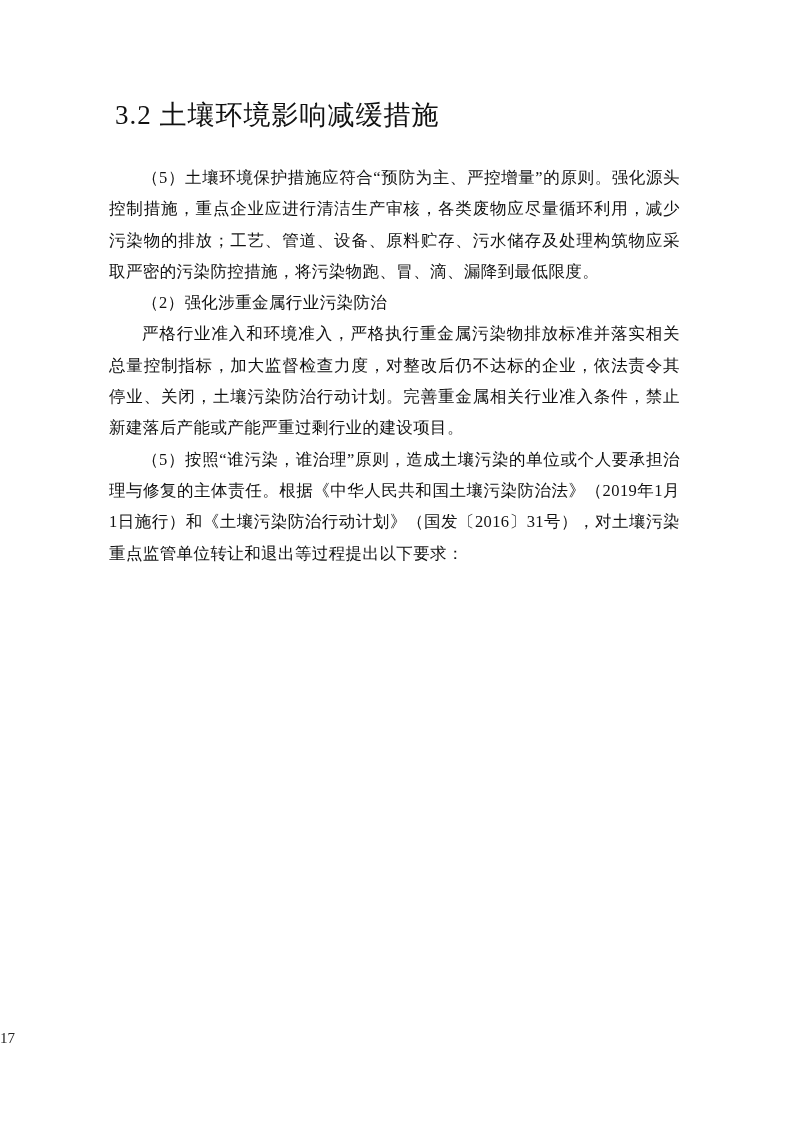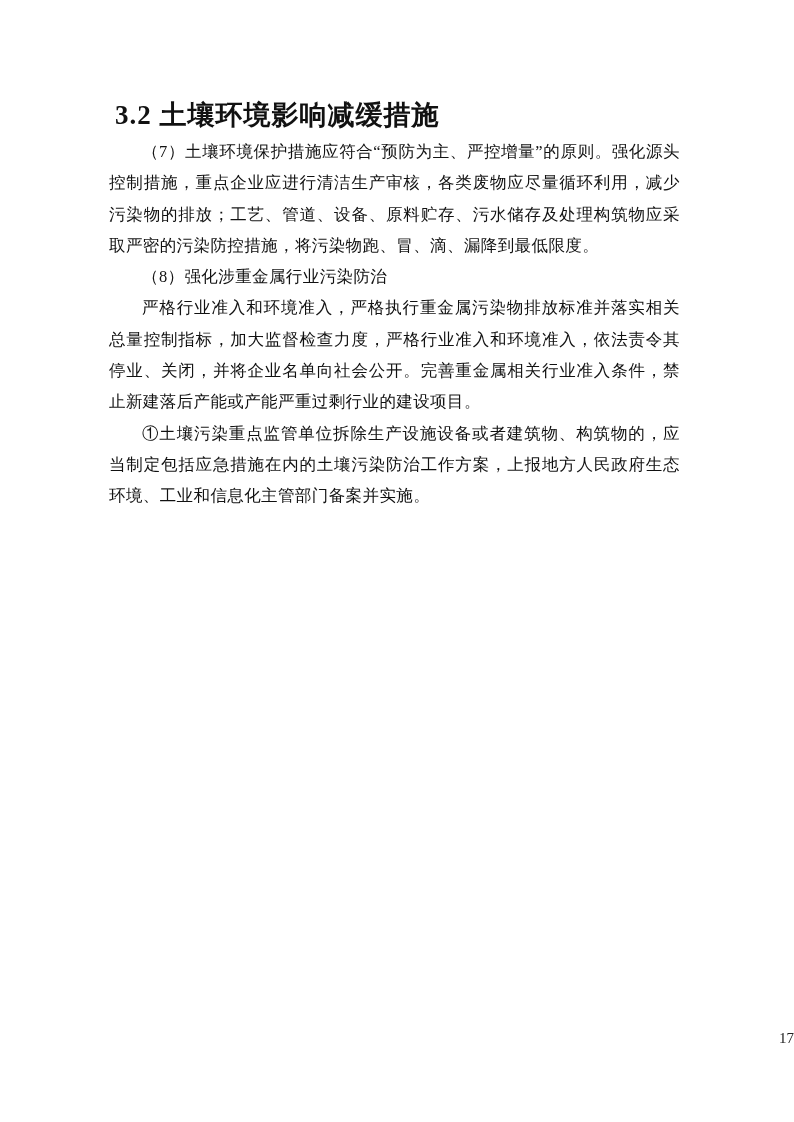--- a/index.html
+++ b/index.html
@@ -17,54 +17,54 @@
     color: #111111;
     box-sizing: border-box;
   }
   .content {
     position: absolute;
     left: 109px;
     top: 96px;
     width: 571px;
   }
   .heading {
-    margin: 0 0 2px 0;
+    margin: 0 0 28px 0;
     padding-left: 6px;
     font-size: 27px;
     line-height: 38px;
-    font-weight: bold;
+    font-weight: normal;
     letter-spacing: 1px;
     white-space: nowrap;
   }
   .para {
     margin: 0;
     font-size: 16.5px;
     line-height: 31.3px;
     text-indent: 2em;
     text-align: justify;
     letter-spacing: 0.4px;
     word-break: break-all;
   }
   .footer {
     position: absolute;
     top: 1030px;
     left: 0;
     width: 100%;
-    text-align: right;
+    text-align: left;
     font-size: 15px;
     color: #222222;
   }
 </style>
 </head>
 <body>
 
 <div class="page">
   <div class="content">
     <h1 class="heading">3.2 土壤环境影响减缓措施</h1>
 
-    <p class="para">（7）土壤环境保护措施应符合“预防为主、严控增量”的原则。强化源头控制措施，重点企业应进行清洁生产审核，各类废物应尽量循环利用，减少污染物的排放；工艺、管道、设备、原料贮存、污水储存及处理构筑物应采取严密的污染防控措施，将污染物跑、冒、滴、漏降到最低限度。</p>
-    <p class="para">（8）强化涉重金属行业污染防治</p>
-    <p class="para">严格行业准入和环境准入，严格执行重金属污染物排放标准并落实相关总量控制指标，加大监督检查力度，严格行业准入和环境准入，依法责令其停业、关闭，并将企业名单向社会公开。完善重金属相关行业准入条件，禁止新建落后产能或产能严重过剩行业的建设项目。</p>
-    <p class="para">①土壤污染重点监管单位拆除生产设施设备或者建筑物、构筑物的，应当制定包括应急措施在内的土壤污染防治工作方案，上报地方人民政府生态环境、工业和信息化主管部门备案并实施。</p>
+    <p class="para">（5）土壤环境保护措施应符合“预防为主、严控增量”的原则。强化源头控制措施，重点企业应进行清洁生产审核，各类废物应尽量循环利用，减少污染物的排放；工艺、管道、设备、原料贮存、污水储存及处理构筑物应采取严密的污染防控措施，将污染物跑、冒、滴、漏降到最低限度。</p>
+    <p class="para">（2）强化涉重金属行业污染防治</p>
+    <p class="para">严格行业准入和环境准入，严格执行重金属污染物排放标准并落实相关总量控制指标，加大监督检查力度，对整改后仍不达标的企业，依法责令其停业、关闭，土壤污染防治行动计划。完善重金属相关行业准入条件，禁止新建落后产能或产能严重过剩行业的建设项目。</p>
+    <p class="para">（5）按照“谁污染，谁治理”原则，造成土壤污染的单位或个人要承担治理与修复的主体责任。根据《中华人民共和国土壤污染防治法》（2019年1月1日施行）和《土壤污染防治行动计划》（国发〔2016〕31号），对土壤污染重点监管单位转让和退出等过程提出以下要求：</p>
   </div>
 
   <div class="footer">17</div>
 </div>
 
 </body></html>

